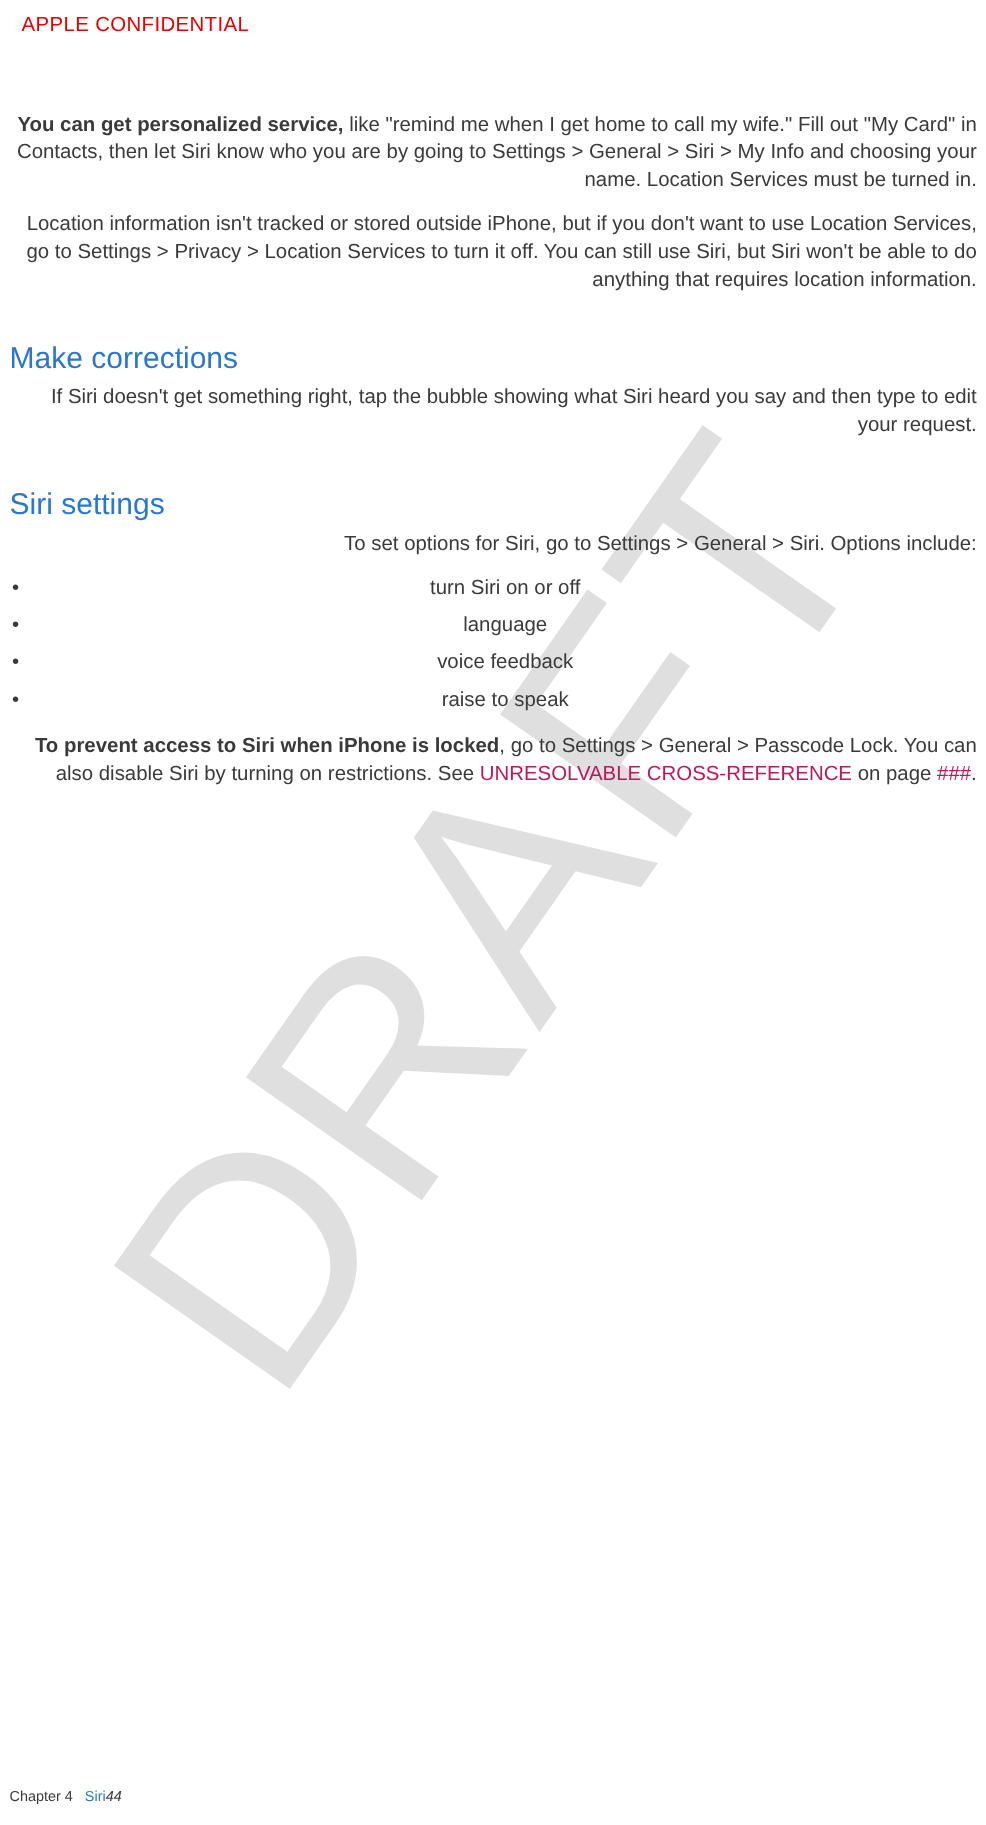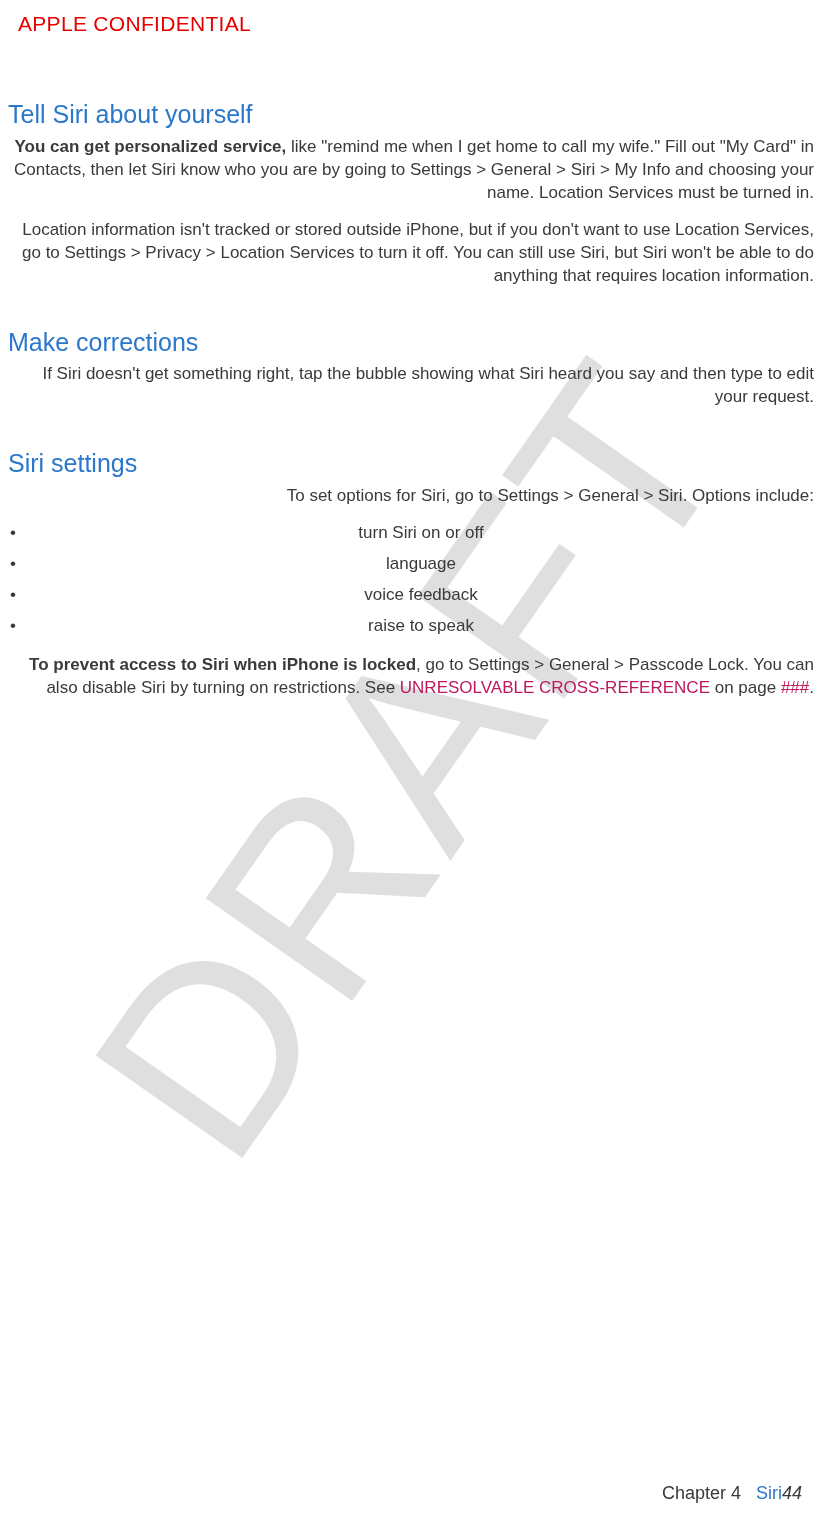--- a/index.html
+++ b/index.html
@@ -32,21 +32,21 @@
       z-index: 0;
       white-space: nowrap;
     }
     .page {
       position: relative;
       z-index: 1;
       padding: 10px 8px 0 8px;
     }
     .confidential {
       color: #e60000;
-      font-size: 21px;
+      font-size: 17px;
       font-weight: 400;
       margin-left: 10px;
       margin-bottom: 60px;
       letter-spacing: 0.3px;
     }
     .heading-blue {
       color: #2a77cc;
       font-size: 25px;
       font-weight: 400;
       margin-top: 38px;
@@ -88,24 +88,24 @@
       top: 0;
     }
     .red-link {
       color: #be185d;
     }
     .footer {
       position: absolute;
       bottom: 16px;
       left: 0;
       right: 0;
-      padding: 0 20px;
-      font-size: 18px;
+      padding: 0 8px;
+      font-size: 12px;
       display: flex;
-      justify-content: flex-end;
+      justify-content: flex-start;
       z-index: 1;
     }
     .footer-left {
       color: #3a3a3a;
     }
     .footer-left .blue {
       color: #2a77cc;
     }
     .footer-right {
       color: #3a3a3a;
@@ -113,21 +113,20 @@
     }
   </style>
 </head>
 <body>
 
 <div class="watermark">DRAFT</div>
 
 <div class="page">
   <div class="confidential">APPLE CONFIDENTIAL</div>
 
-  <h2 class="heading-blue">Tell Siri about yourself</h2>
   <p class="para">
     <span class="bold">You can get personalized service,</span><span> like "remind me when I get home to call my wife." Fill out "My Card" in Contacts, then let Siri know who you are by going to Settings &gt; General &gt; Siri &gt; My Info and choosing your name. Location Services must be turned in.</span>
   </p>
   <p class="para">Location information isn't tracked or stored outside iPhone, but if you don't want to use Location Services, go to Settings &gt; Privacy &gt; Location Services to turn it off. You can still use Siri, but Siri won't be able to do anything that requires location information.</p>
 
   <h2 class="heading-blue">Make corrections</h2>
   <p class="para">If Siri doesn't get something right, tap the bubble showing what Siri heard you say and then type to edit your request.</p>
 
 
 

